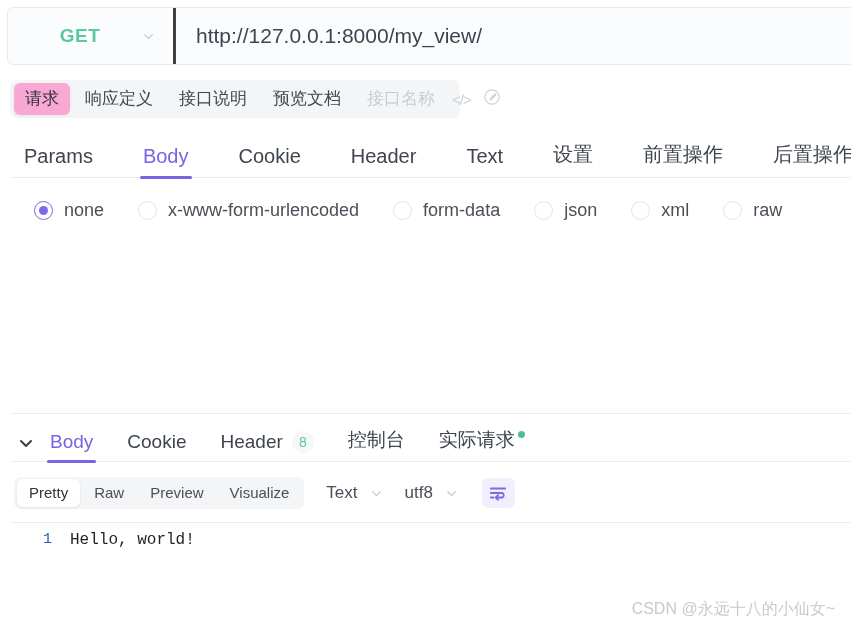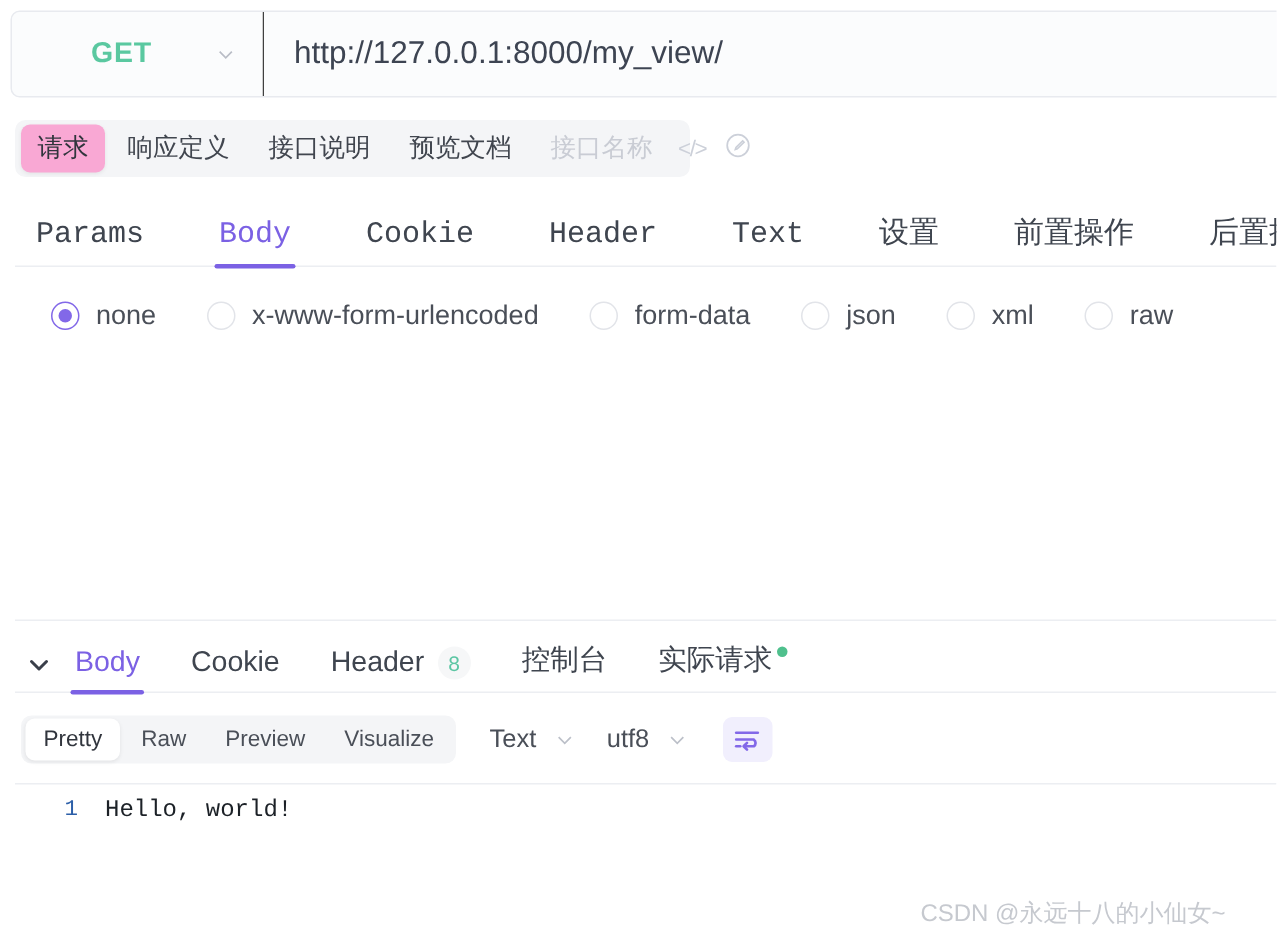--- a/index.html
+++ b/index.html
@@ -27,21 +27,21 @@
     background: #fbfcfd;
     box-sizing: border-box;
     width: 860px;
   }
   .method-box {
     width: 168px;
     display: flex;
     align-items: center;
     justify-content: space-between;
     padding: 0 18px 0 0;
-    border-right: 1px solid #404040;
+    border-right: 3px solid #404040;
     background: #fbfcfd;
     border-radius: 6px 0 0 6px;
     box-sizing: border-box;
   }
   .method-label {
     flex: 1;
     text-align: center;
     font-size: 19px;
     font-weight: bold;
     color: #5ac8a0;
@@ -121,21 +121,20 @@
   }
 
   
   .maintabs {
     display: flex;
     align-items: flex-end;
     margin-top: 14px;
     padding-left: 24px;
     height: 46px;
     position: relative;
-    font-family: Liberation Mono, monospace;
   }
   .maintabs::after {
     content: "";
     position: absolute;
     left: 10px; right: 0; bottom: 0;
     height: 1px;
     background: #eceef2;
   }
   .mtab {
     font-size: 20px;
@@ -357,21 +356,21 @@
   .codeline {
     padding: 8px 0 0 6px;
     font-size: 16px;
     color: #1c2127;
     white-space: pre;
   }
 
   
   .watermark {
     position: absolute;
-    right: 34px;
+    right: 16px;
     bottom: 10px;
     font-size: 16px;
     color: #c6c9cf;
     white-space: nowrap;
     pointer-events: none;
   }
 </style>
 </head>
 <body>
 

